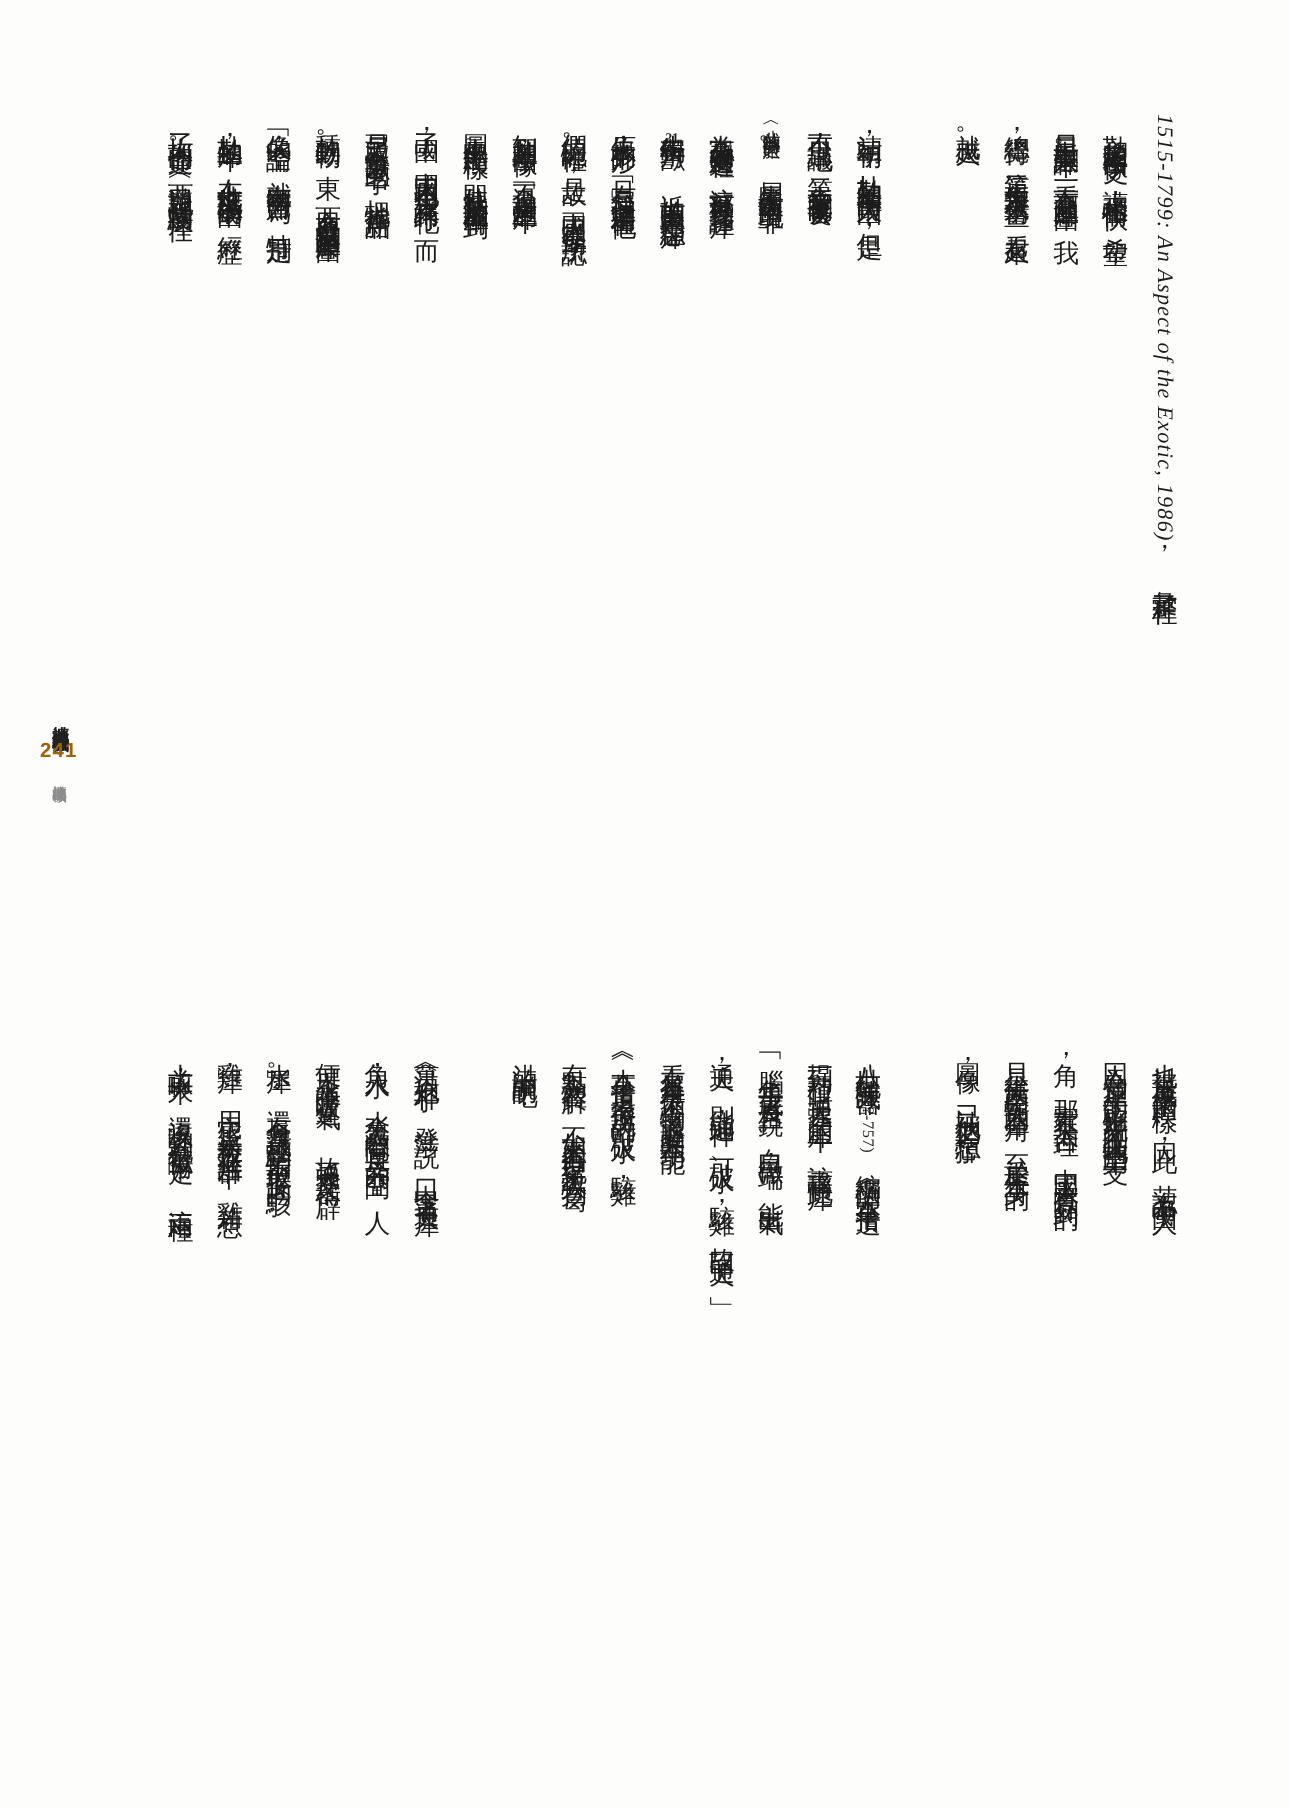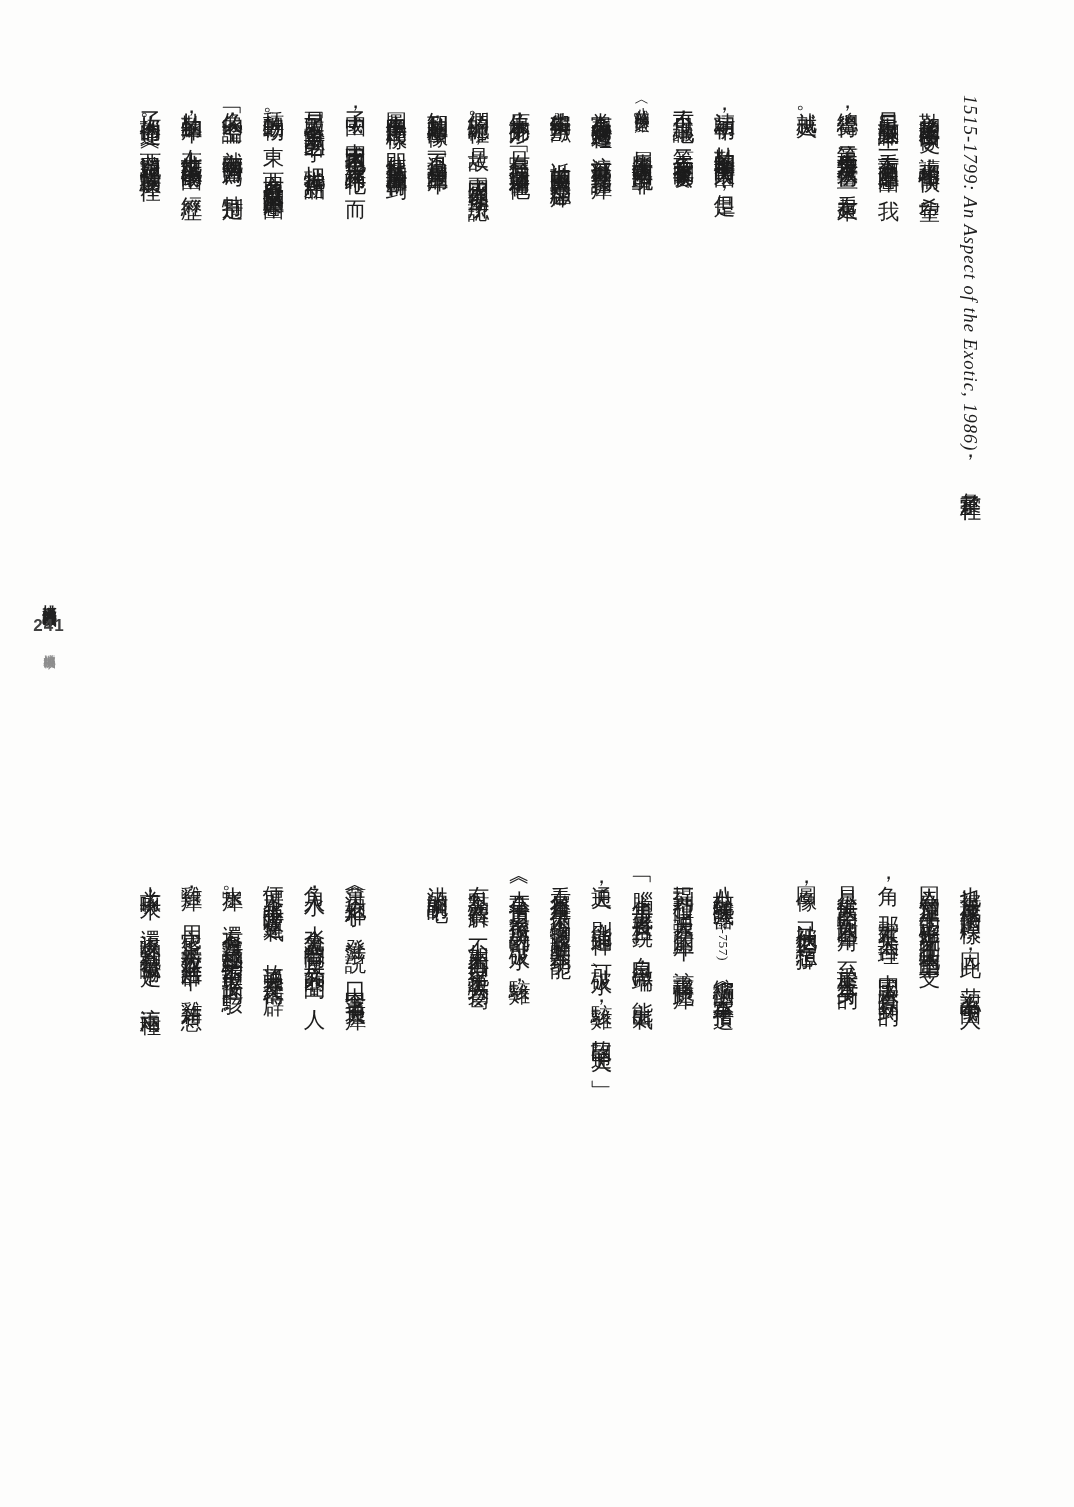--- a/index.html
+++ b/index.html
@@ -63,21 +63,21 @@
     font-size: 14px;
     letter-spacing: 1.5px;
     color: #222;
   }
   .sb-page {
     font-family: "Liberation Sans", "DejaVu Sans", sans-serif;
     font-weight: bold;
     font-size: 17px;
     letter-spacing: 1px;
     margin: 11px 0 9px 0;
-    color: #404040;
+    color: #a16207;
   }
   .sb-chapter {
     writing-mode: vertical-rl;
     font-size: 12px;
     letter-spacing: 0.5px;
     color: #8d8d8d;
   }
 </style>
 </head>
 <body>

